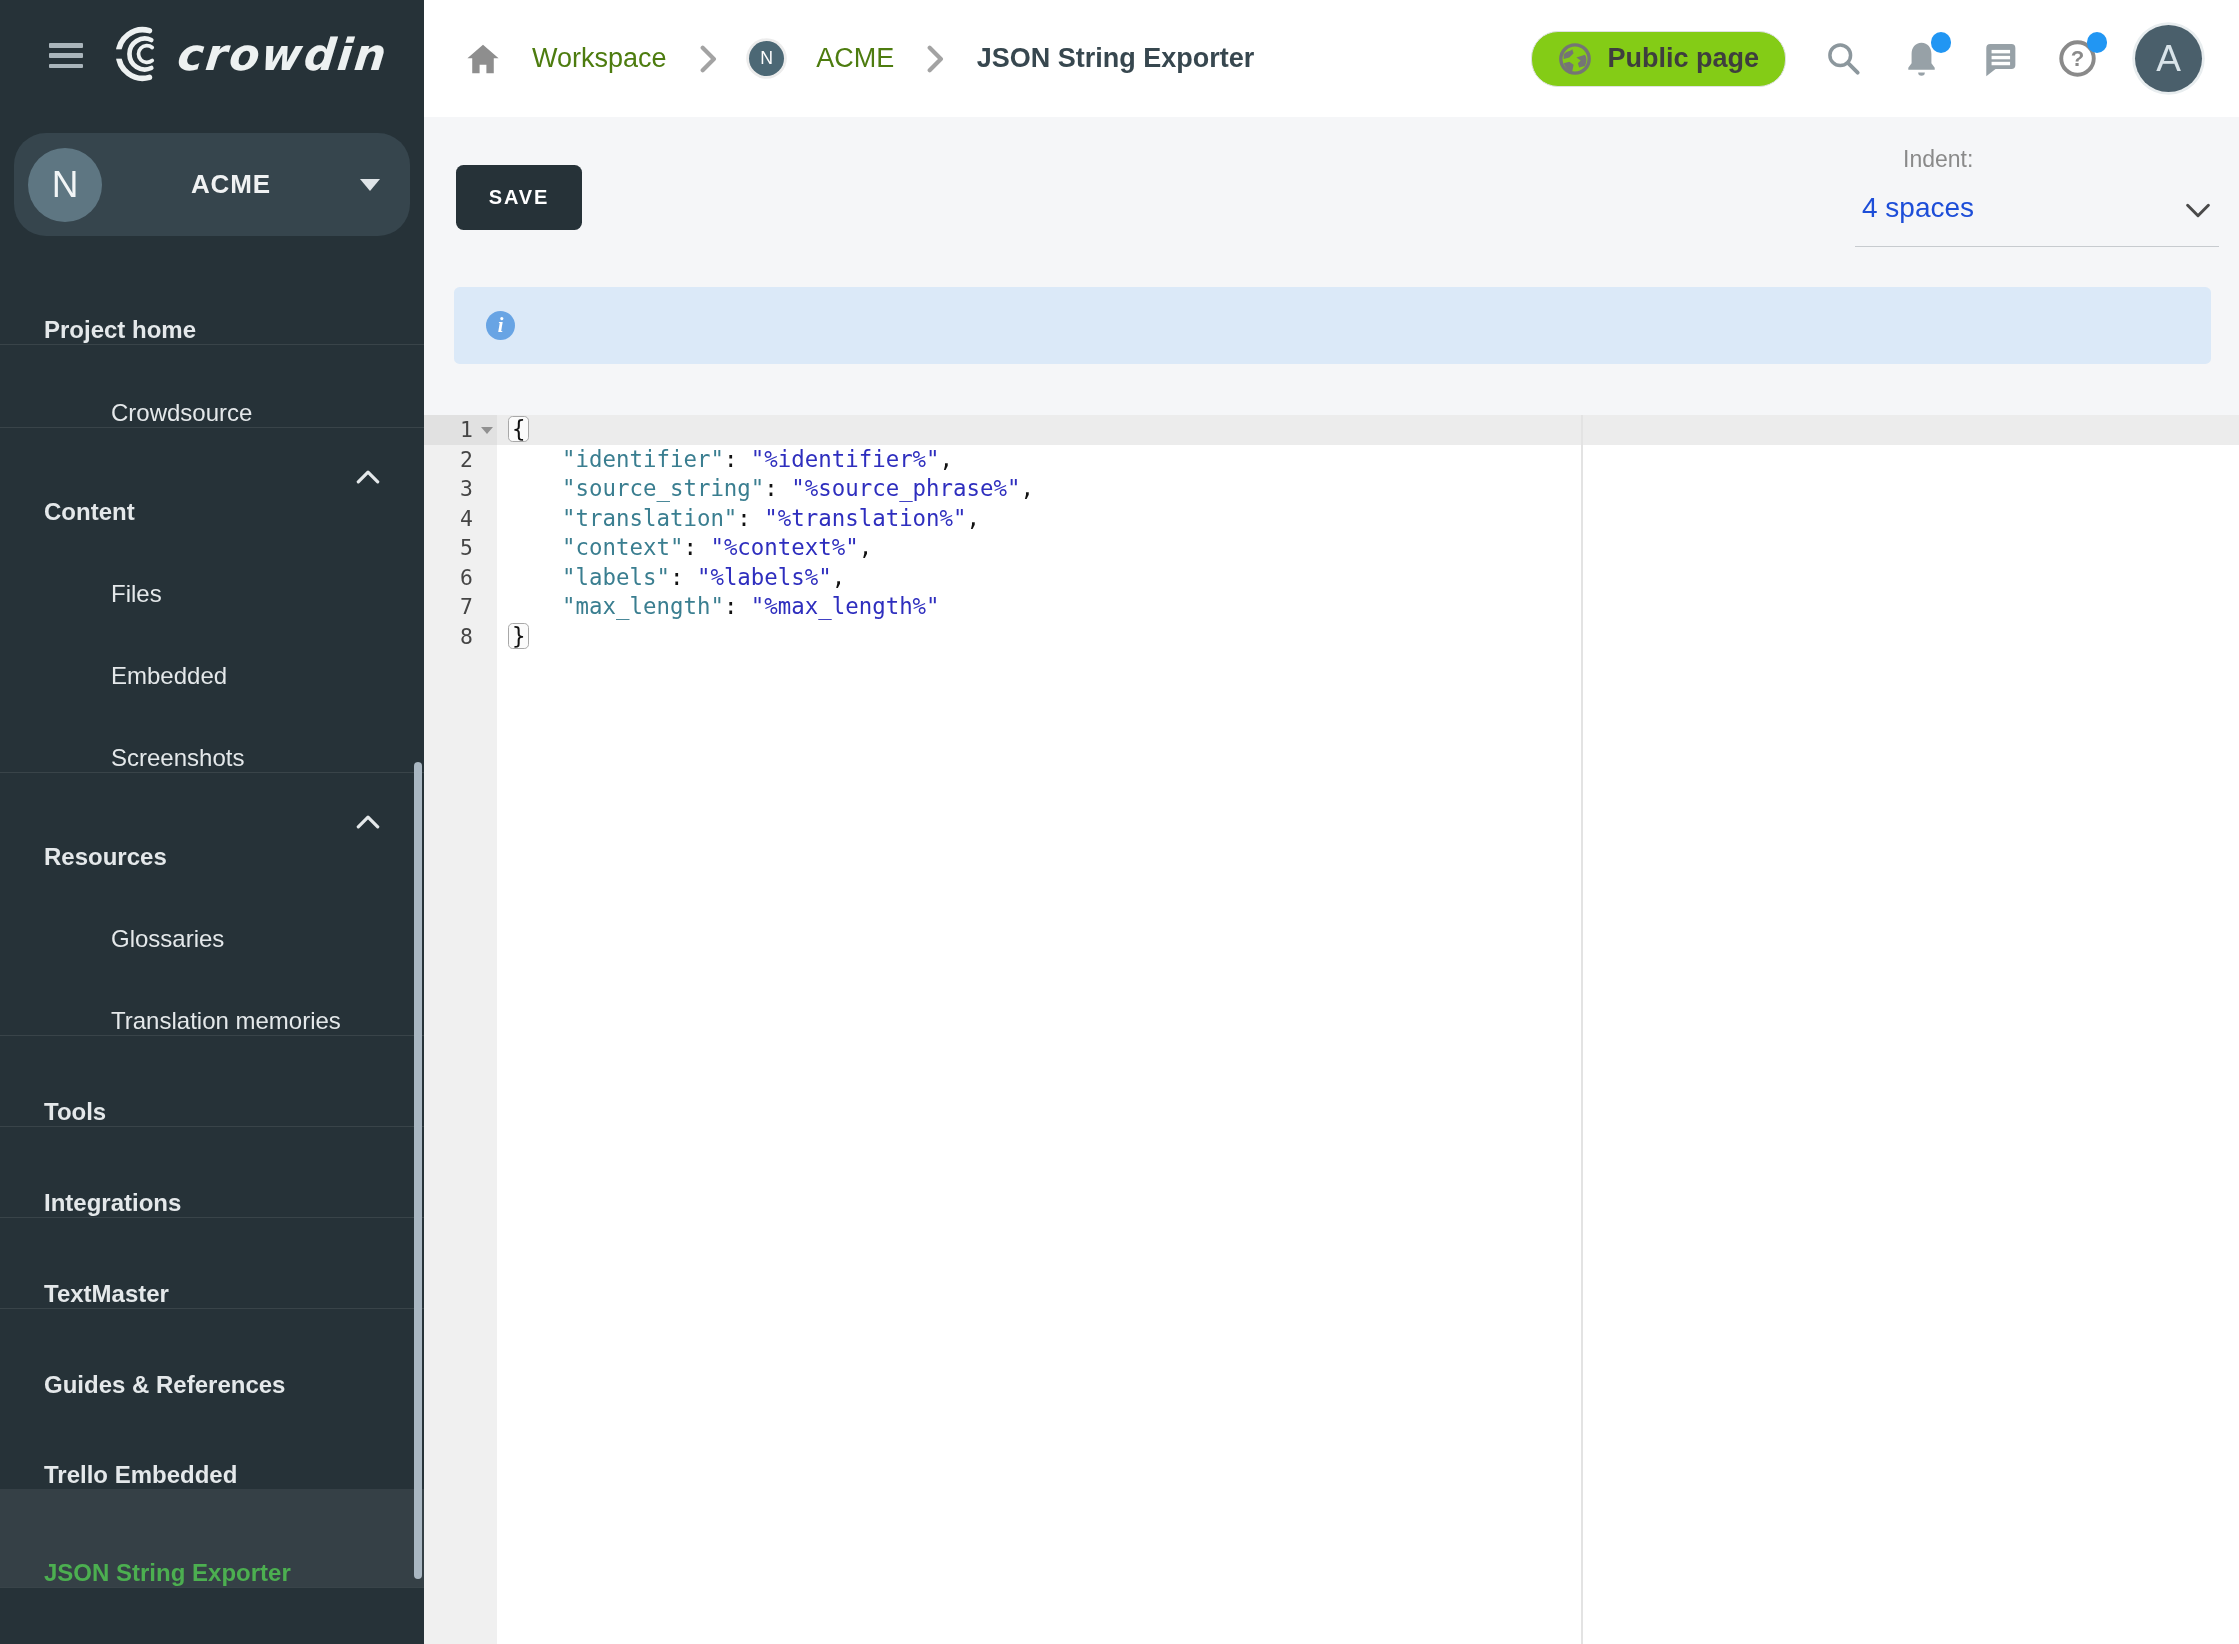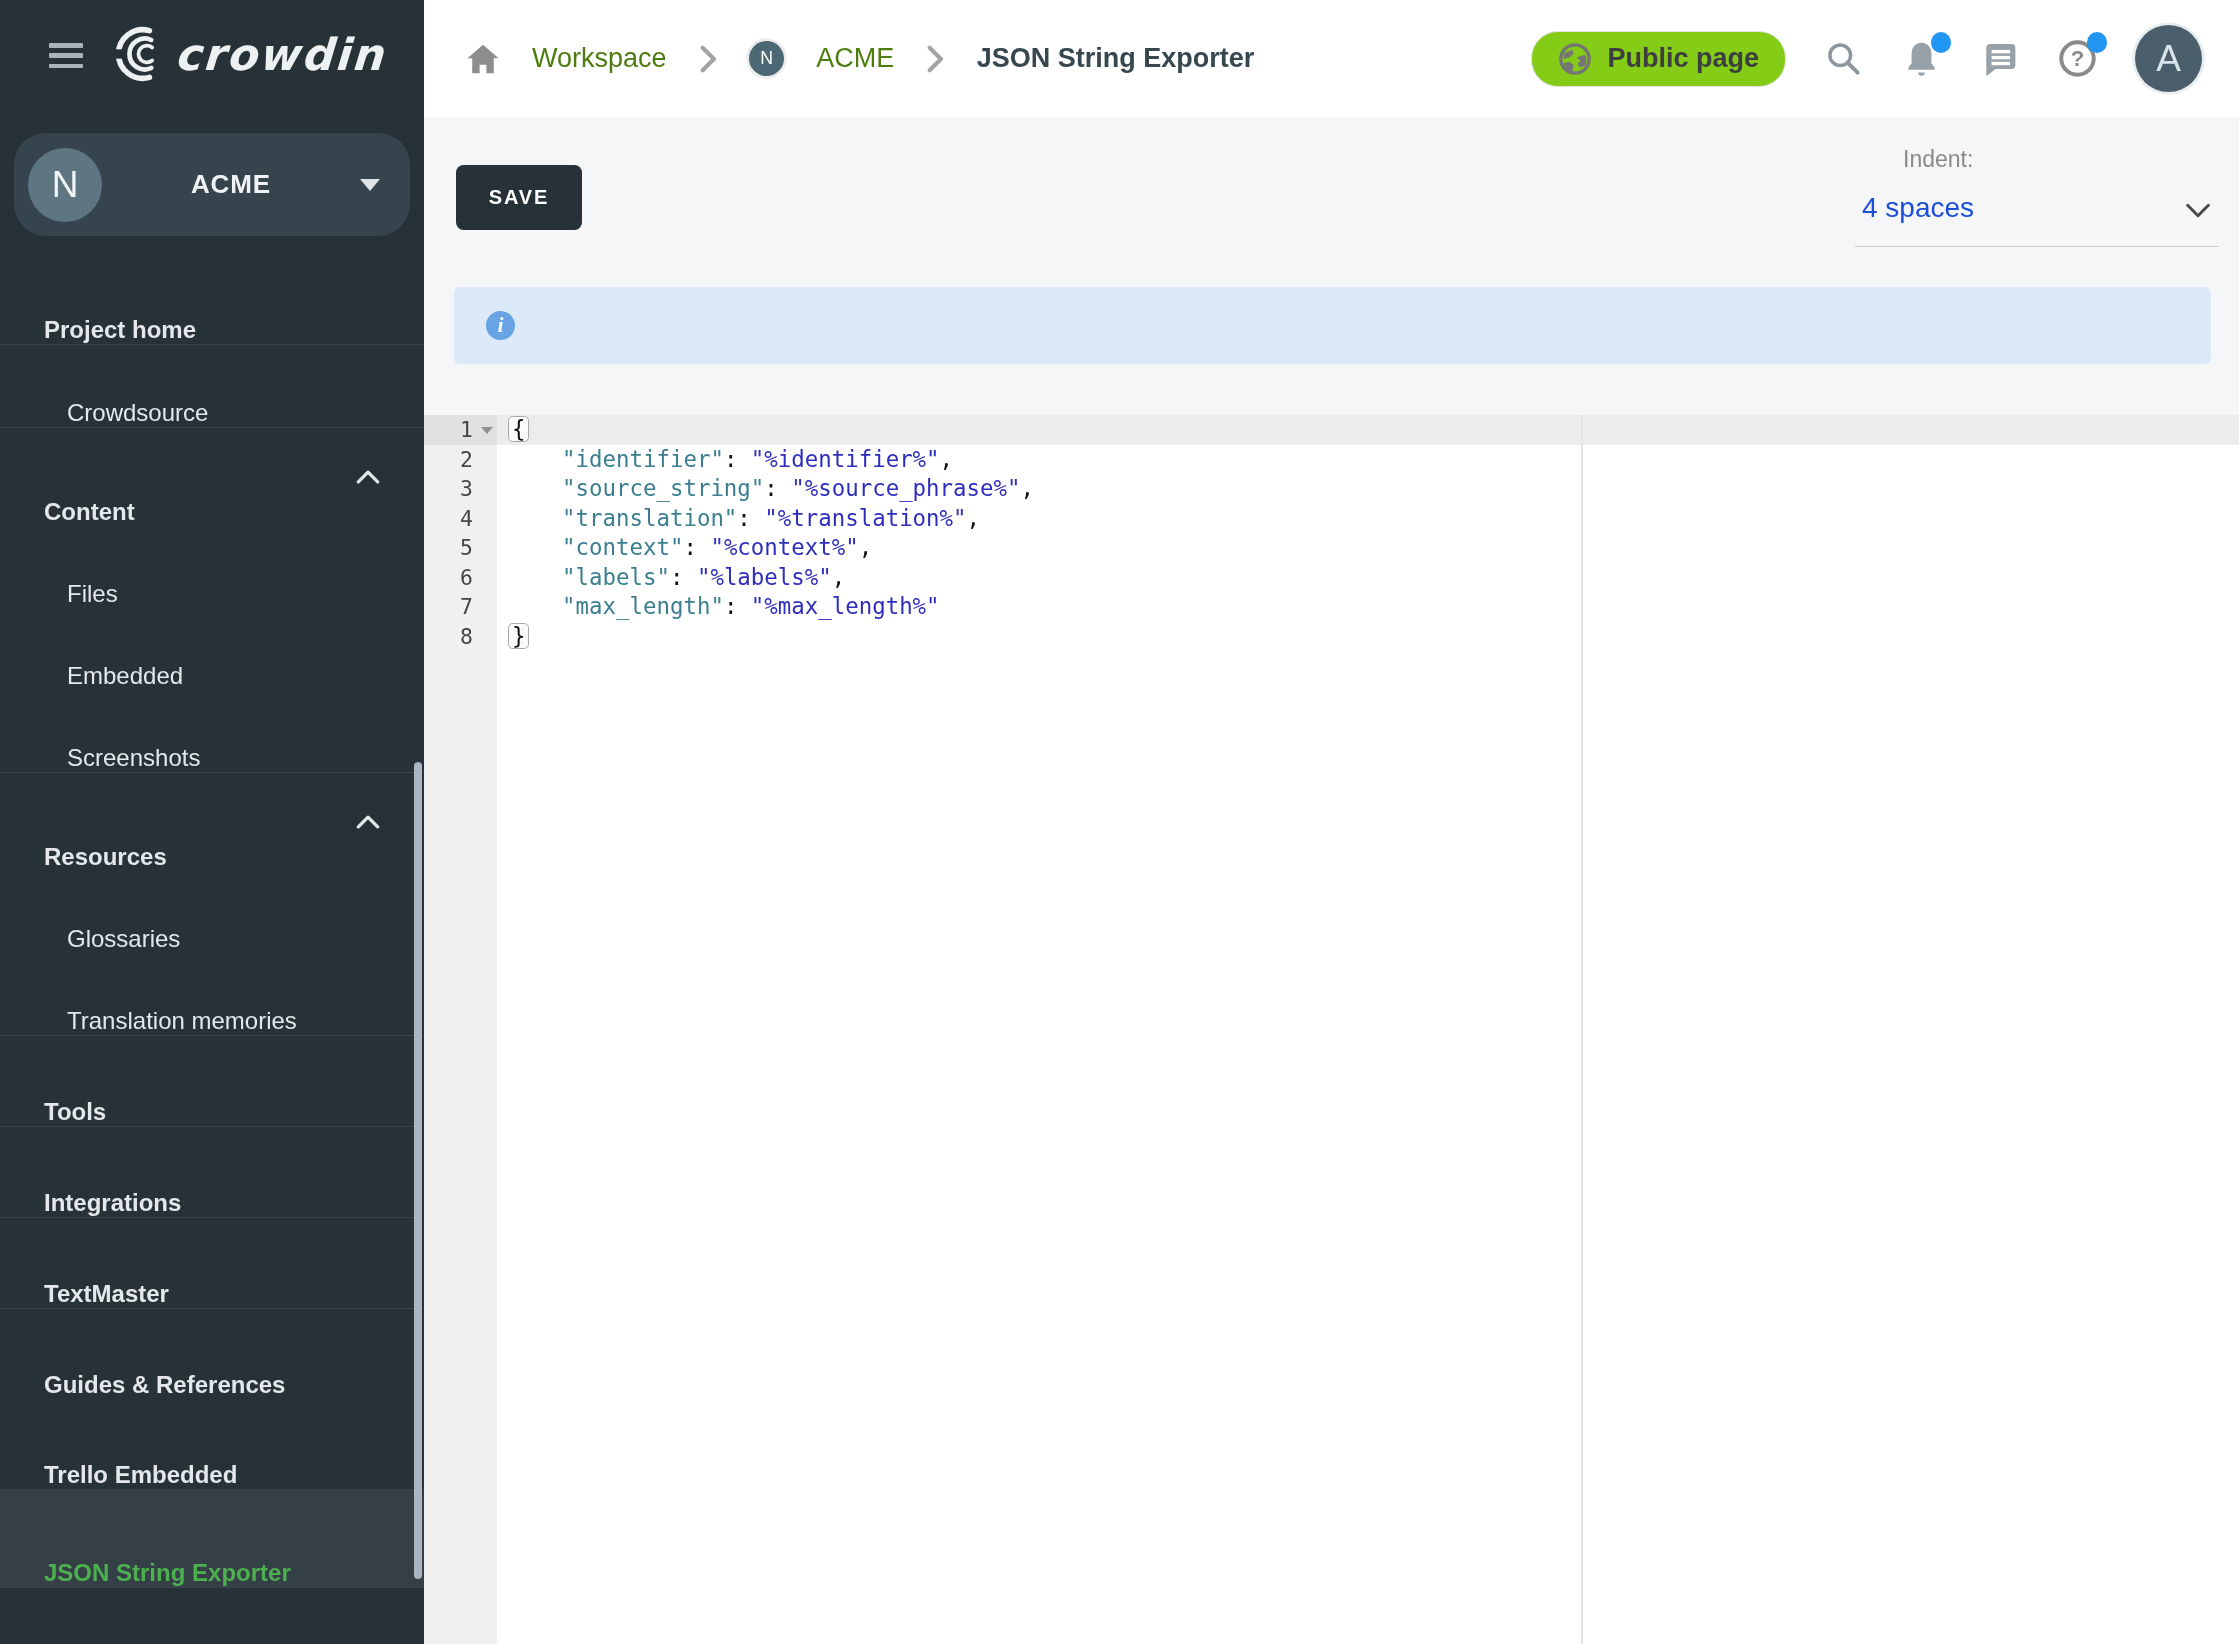--- a/index.html
+++ b/index.html
@@ -38,21 +38,21 @@
   .proj-name{flex:1;text-align:center;color:#F0F2F3;font-size:26px;font-weight:bold;letter-spacing:0.9px;}
   .proj-caret{width:0;height:0;border-left:10.3px solid transparent;border-right:10.3px solid transparent;
               border-top:12px solid #DFE4E7;margin-right:30px;}
   .sb-items{position:absolute;left:0;right:0;top:137px;}
   .sb-row{position:relative;display:flex;align-items:flex-end;cursor:pointer;}
   .sb-row.divider{border-top:0.9px solid rgba(255,255,255,0.09);}
   .sb-row.item{height:90px;}
   .sb-row.section{height:98px;}
   .sb-row.subitem{height:82px;}
   .sb-label{color:#E4E8EA;font-size:24px;font-weight:bold;padding-left:44px;}
-  .sb-row.subitem .sb-label{font-weight:normal;padding-left:67px;}
+  .sb-row.subitem .sb-label{font-weight:normal;padding-left:67px;margin-left:44px;}
   .sb-row.active{background:rgba(255,255,255,0.07);height:98px;}
   .sb-row.active .sb-label{color:#4CAF50;}
   .sb-chevron{position:absolute;right:44px;top:50%;transform:translateY(-50%);}
   .sb-scrollbar{position:absolute;right:1.9px;top:645px;width:8.4px;height:817px;border-radius:4.2px;background:#A9B7C2;}
 
   
   .content{position:absolute;left:424px;top:117px;right:0;bottom:0;background:#F5F6F8;}
   .save-btn{position:absolute;left:32px;top:48px;width:126px;height:65px;background:#263238;color:#fff;
             border:none;border-radius:7.5px;font-family:"Liberation Sans",sans-serif;font-size:20px;
             font-weight:bold;letter-spacing:1.9px;cursor:pointer;}

